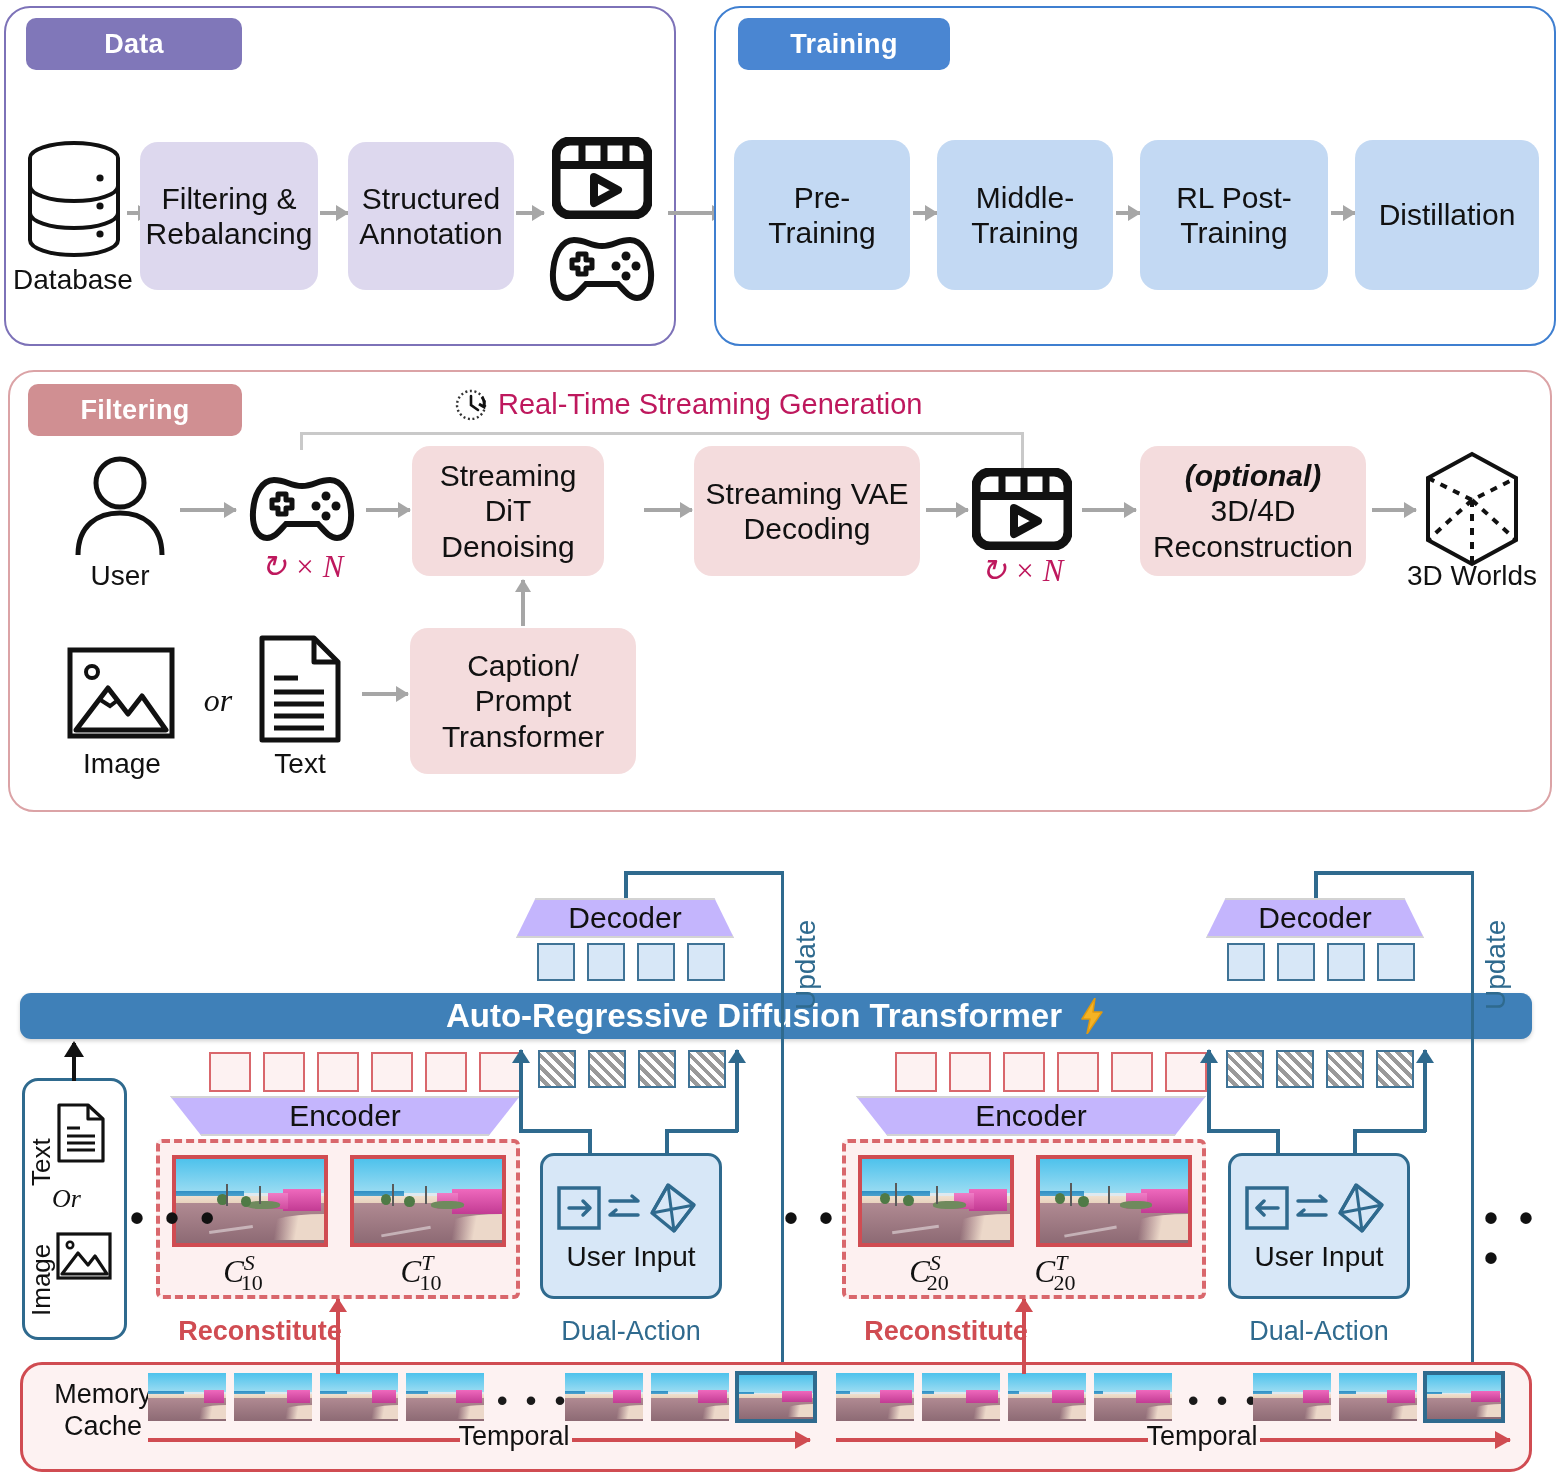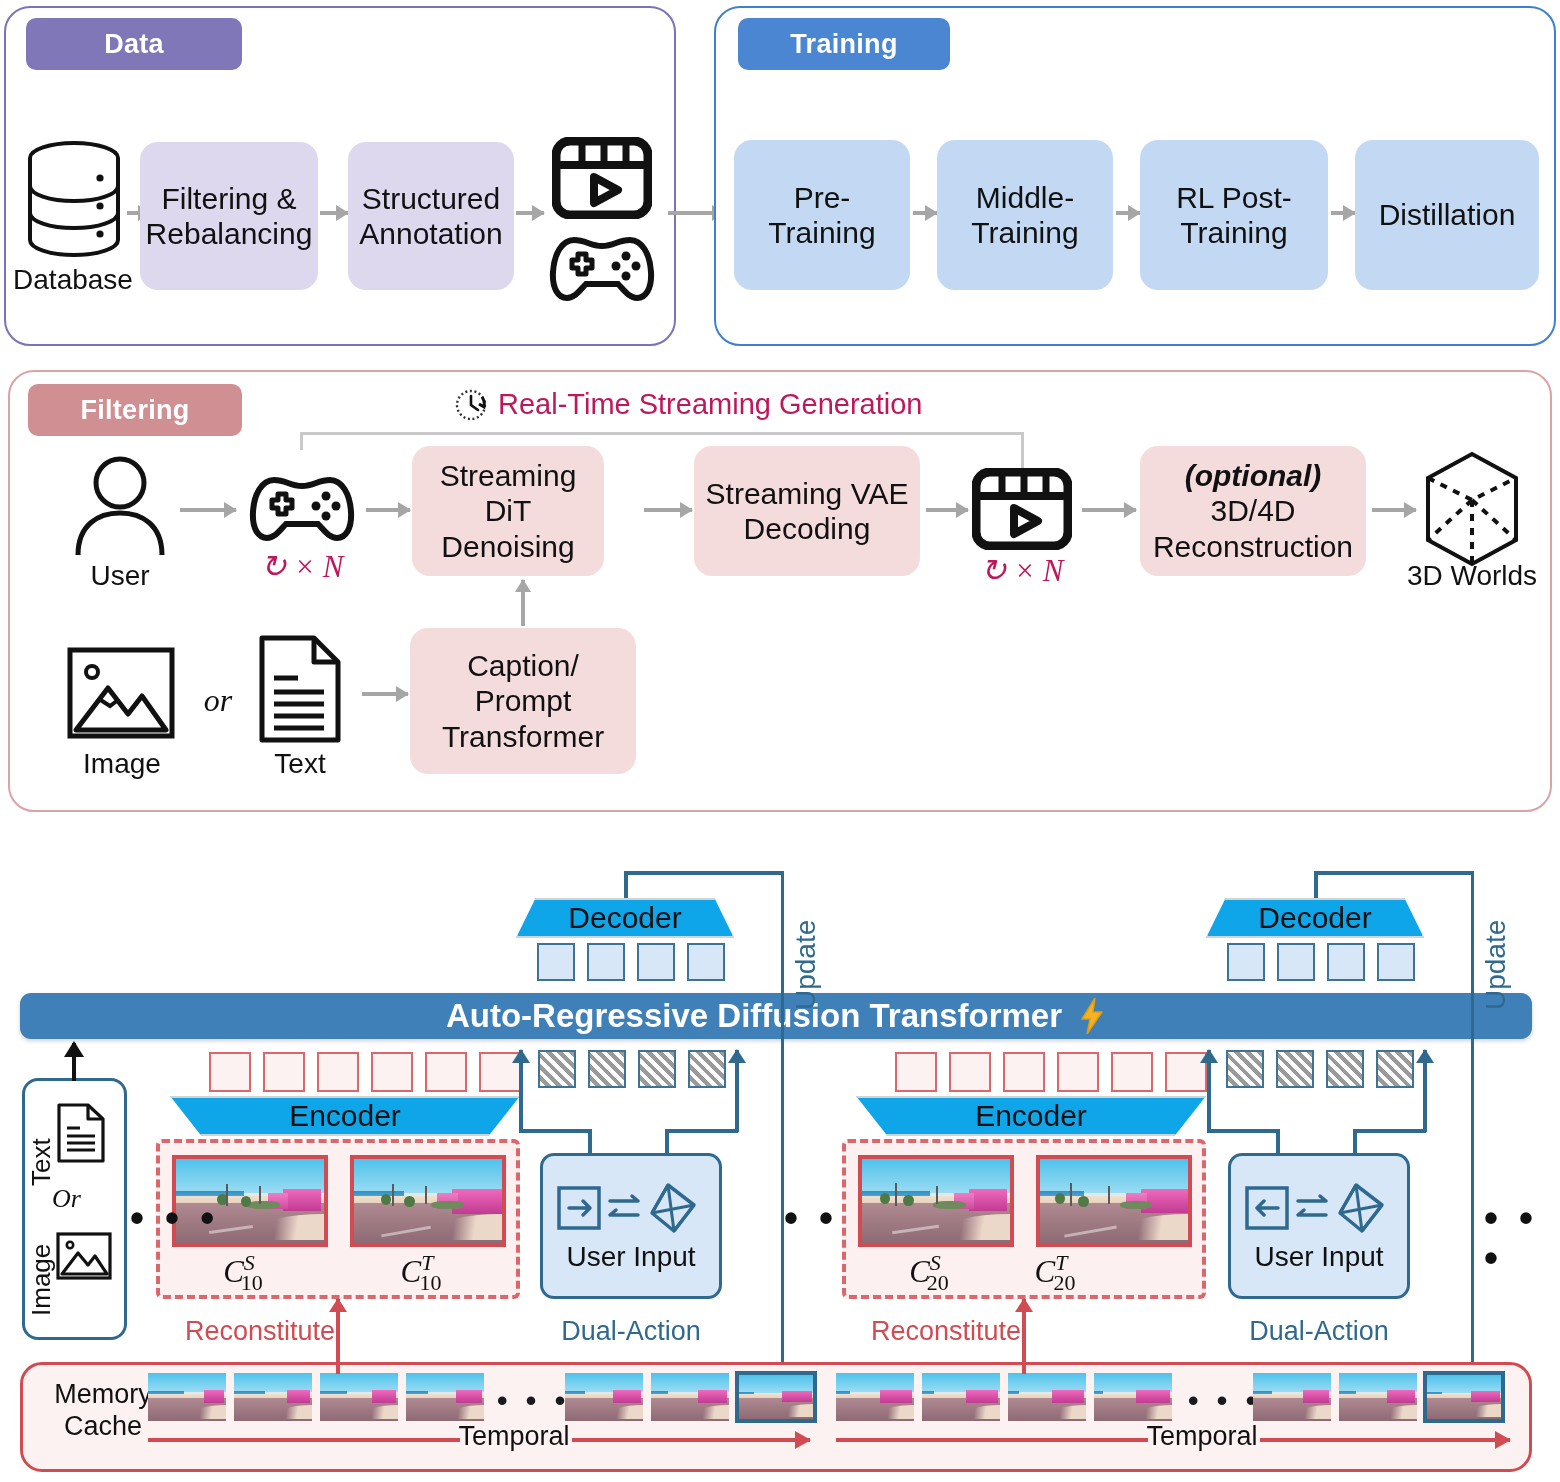--- a/index.html
+++ b/index.html
@@ -53,21 +53,21 @@
   .vline{position:absolute;background:#c9c9c9;width:3px;}
 
   
   .arbar{
     position:absolute;background:#3f80b8;border-radius:11px;
     display:flex;align-items:center;justify-content:center;gap:16px;
     color:#fff;font-weight:bold;font-size:33px;
     box-shadow:0 2px 4px rgba(0,0,0,.18);
   }
   .trapz{
-    position:absolute;background:#0ea5e9;border:2px solid #d3d3d3;
+    position:absolute;background:#c4b5fd;border:2px solid #d3d3d3;
     display:flex;align-items:center;justify-content:center;
     font-size:30px;color:#111;box-sizing:border-box;
   }
   .trap-dec{clip-path:polygon(9% 0,91% 0,100% 100%,0% 100%);}
   .trap-enc{clip-path:polygon(0 0,100% 0,91% 100%,9% 100%);}
 
   .tokrow{position:absolute;display:flex;}
   .tok{box-sizing:border-box;}
   .tok-blue{background:#d7e7f7;border:2.5px solid #3f7396;}
   .tok-red{background:#fdf2f2;border:2.5px solid #d9676c;}
@@ -110,21 +110,21 @@
   }
   .uibox{
     position:absolute;box-sizing:border-box;border:3px solid #2f6a8e;
     background:#d7e7f7;border-radius:14px;
     display:flex;flex-direction:column;align-items:center;justify-content:center;gap:6px;
   }
   .frame{
     position:absolute;box-sizing:border-box;border:4px solid #d04c52;overflow:hidden;
   }
   .sub{position:absolute;font-size:31px;color:#111;text-align:center;font-family:"Liberation Serif",serif;font-style:italic;}
-  .cap-red{position:absolute;color:#d04c52;font-size:27px;text-align:center;}
+  .cap-red{position:absolute;color:#d04c52;font-size:27px;text-align:center;font-weight:bold;}
   .cap-blue{position:absolute;color:#2f6a8e;font-size:27px;text-align:center;}
 
   .memband{
     position:absolute;box-sizing:border-box;border:3px solid #d04c52;
     background:#fdf2f2;border-radius:22px;
   }
   .mem{position:absolute;overflow:hidden;}
   .mem-sel{border:4px solid #2f6a8e;box-sizing:border-box;}
   .dots{position:absolute;color:#111;font-size:40px;letter-spacing:5px;line-height:1;font-weight:bold;}
   .dots-blk{color:#1a1a1a;}

